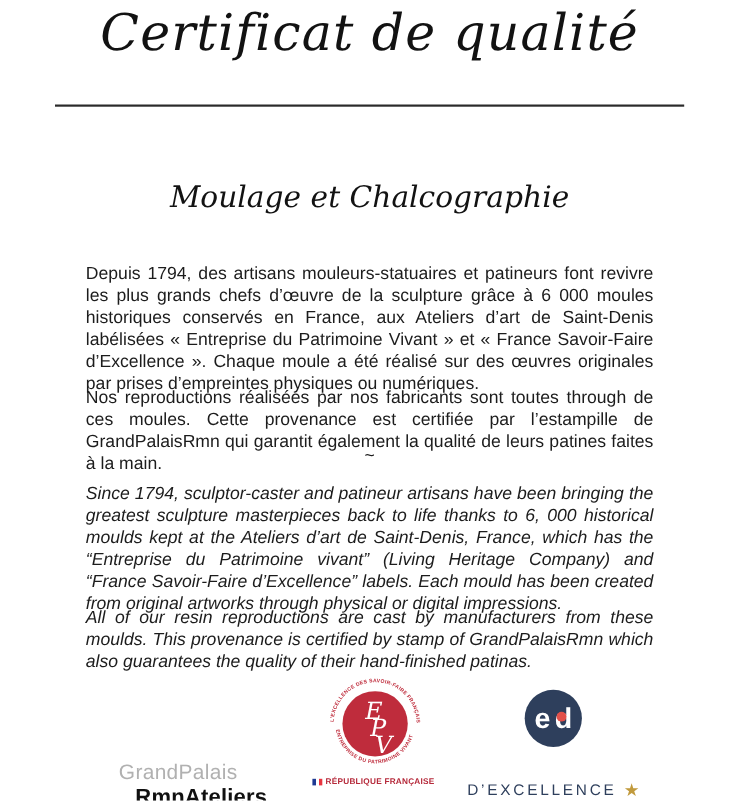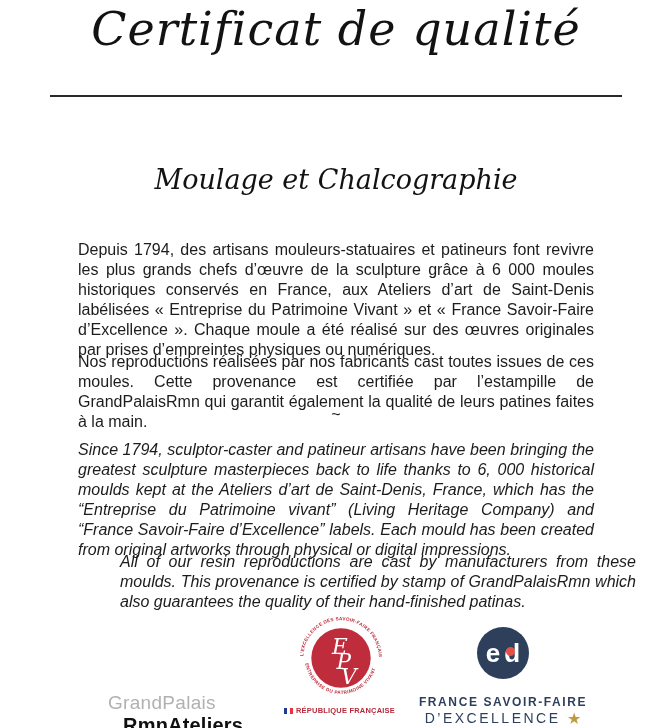--- a/index.html
+++ b/index.html
@@ -30,21 +30,21 @@
     font-size:16px;line-height:20px;text-align:justify;
   }
   .fr1{top:240px;}
   .fr2{top:352px;}
   .tilde{
     position:absolute;top:406px;left:0;right:0;text-align:center;
     font-size:16px;color:#1c1c1c;
   }
   .en{font-style:italic;}
   .en1{top:440px;}
-  .en2{top:552px;margin-left:42px;}
+  .en2{top:552px;}
   
   .logo-gp{position:absolute;left:108px;top:692px;line-height:22px;white-space:nowrap;}
   .gp1{color:#b1b1b1;font-size:19px;letter-spacing:.3px;}
   .gp2{color:#101010;font-size:20px;font-weight:700;margin-left:15px;letter-spacing:.2px;text-align:right;}
   
   .logo-epv{position:absolute;left:296px;top:613px;width:90px;height:90px;}
   .epv-caption{
     position:absolute;left:284px;top:706px;width:114px;text-align:left;
     font-size:7.5px;font-weight:700;color:#b5293a;letter-spacing:.2px;white-space:nowrap;
   }
@@ -78,21 +78,21 @@
 
 <div class="page">
 
   <div class="title">Certificat de qualité</div>
 
   <div class="rule"></div>
 
   <div class="sub2">Moulage et Chalcographie</div>
 
   <p class="para fr1">Depuis 1794, des artisans mouleurs-statuaires et patineurs font revivre les plus grands chefs d’œuvre de la sculpture grâce à 6 000 moules historiques conservés en France, aux Ateliers d’art de Saint-Denis labélisées « Entreprise du Patrimoine Vivant » et « France Savoir-Faire d’Excellence ». Chaque moule a été réalisé sur des œuvres originales par prises d’empreintes physiques ou numériques.</p>
-  <p class="para fr2">Nos reproductions réalisées par nos fabricants cast toutes issues de ces moules. Cette provenance est certifiée par l’estampille de GrandPalaisRmn qui garantit également la qualité de leurs patines faites à la main.</p>
+  <p class="para fr2">Nos reproductions réalisées par nos fabricants sont toutes through de ces moules. Cette provenance est certifiée par l’estampille de GrandPalaisRmn qui garantit également la qualité de leurs patines faites à la main.</p>
 
   <div class="tilde">~</div>
 
   <p class="para en en1">Since 1794, sculptor-caster and patineur artisans have been bringing the greatest sculpture masterpieces back to life thanks to 6, 000 historical moulds kept at the Ateliers d’art de Saint-Denis, France, which has the “Entreprise du Patrimoine vivant” (Living Heritage Company) and “France Savoir-Faire d’Excellence” labels. Each mould has been created from original artworks through physical or digital impressions.</p>
   <p class="para en en2">All of our resin reproductions are cast by manufacturers from these moulds. This provenance is certified by stamp of GrandPalaisRmn which also guarantees the quality of their hand-finished patinas.</p>
 
   <div class="logo-gp">
     <div class="gp1">GrandPalais</div>
     <div class="gp2">RmnAteliers</div>
   </div>
@@ -117,19 +117,18 @@
   </svg>
   <div class="epv-caption">
     <span class="flag"></span><span>RÉPUBLIQUE FRANÇAISE</span>
   </div>
 
   <div class="ed-circle">
     <span class="ed-e">e</span>
     <span class="ed-d">d</span>
     <span class="ed-dot"></span>
   </div>
-  <div class="fsfe1">FRANCE SAVOIR-FAIRE</div>
   <div class="fsfe2">
     <span>D’EXCELLENCE</span>
     <span class="star">★</span>
   </div>
 
 </div>
 
 </body></html>

